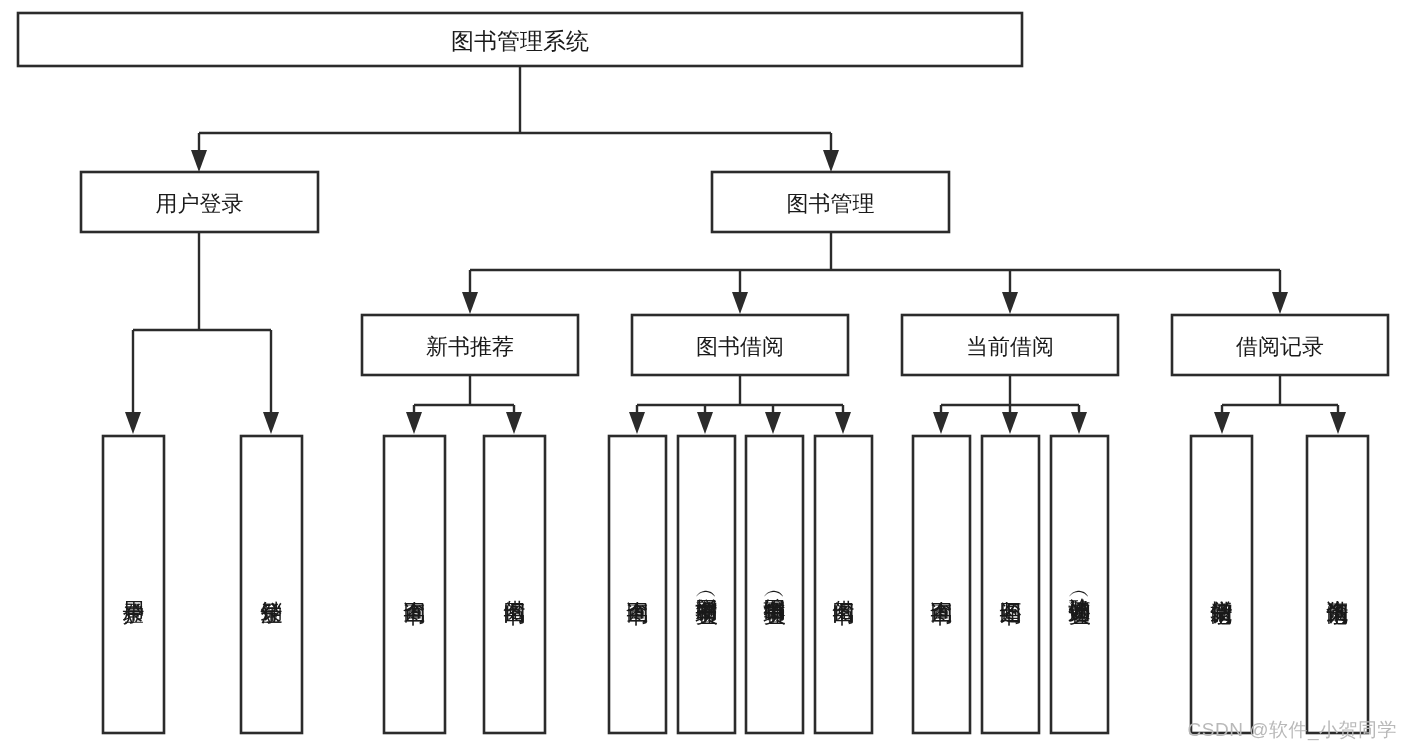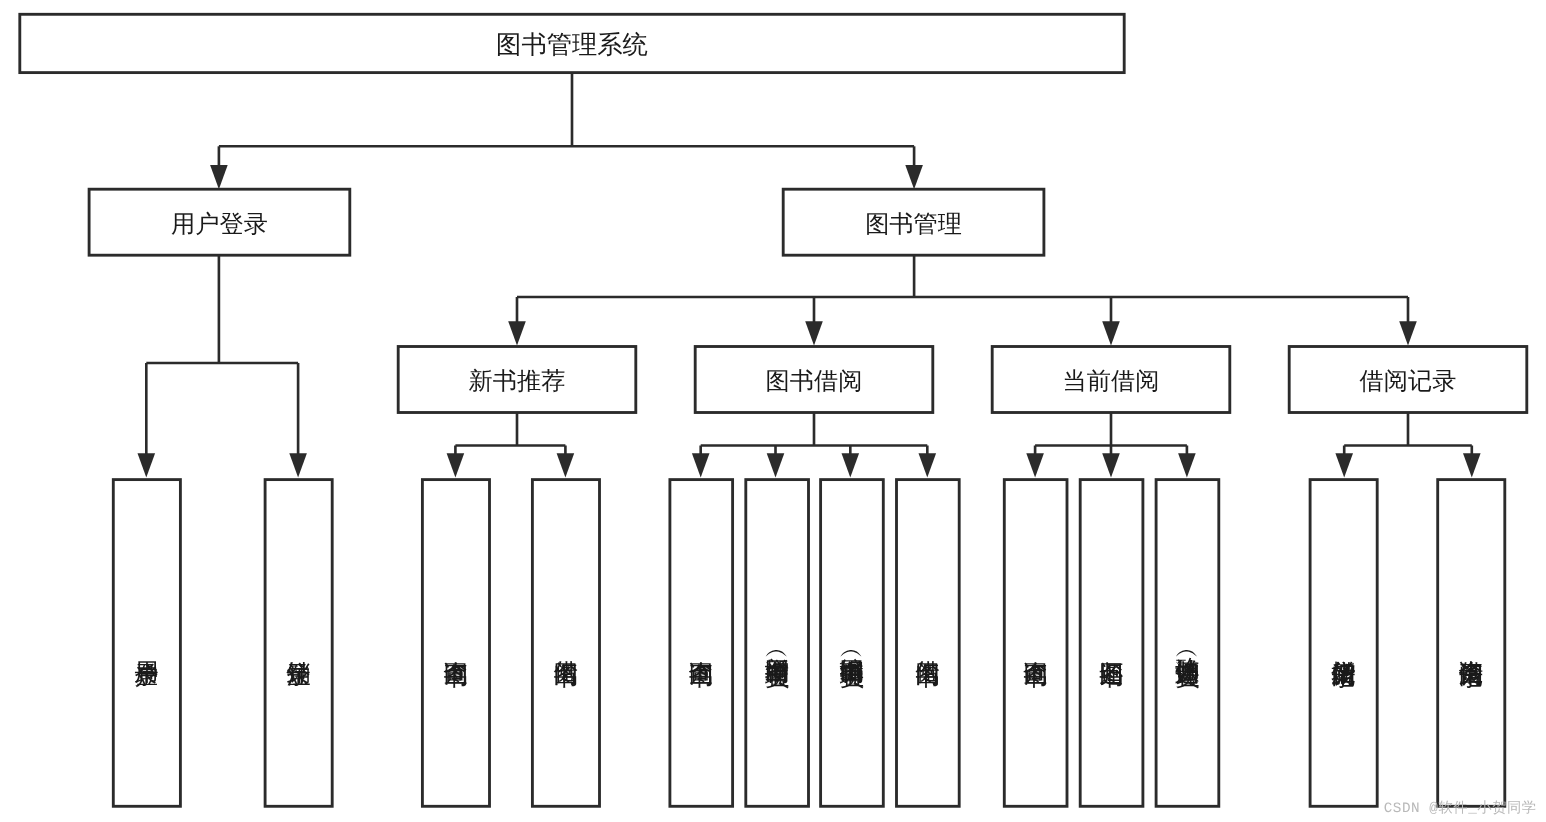--- a/index.html
+++ b/index.html
@@ -65,22 +65,22 @@
     align-items: center;
     justify-content: center;
     text-align: center;
     white-space: nowrap;
     pointer-events: none;
   }
   #watermark {
     position: absolute;
     right: 8px;
     bottom: 4px;
-    font-family: Liberation Mono, monospace;
-    font-size: 13px;
+    font-family: Liberation Sans, sans-serif;
+    font-size: 19px;
     color: #b9b9b9;
     white-space: nowrap;
     letter-spacing: 0.5px;
   }
 </style>
 </head>
 <body>
 
 <div id="diagram-root">
 

